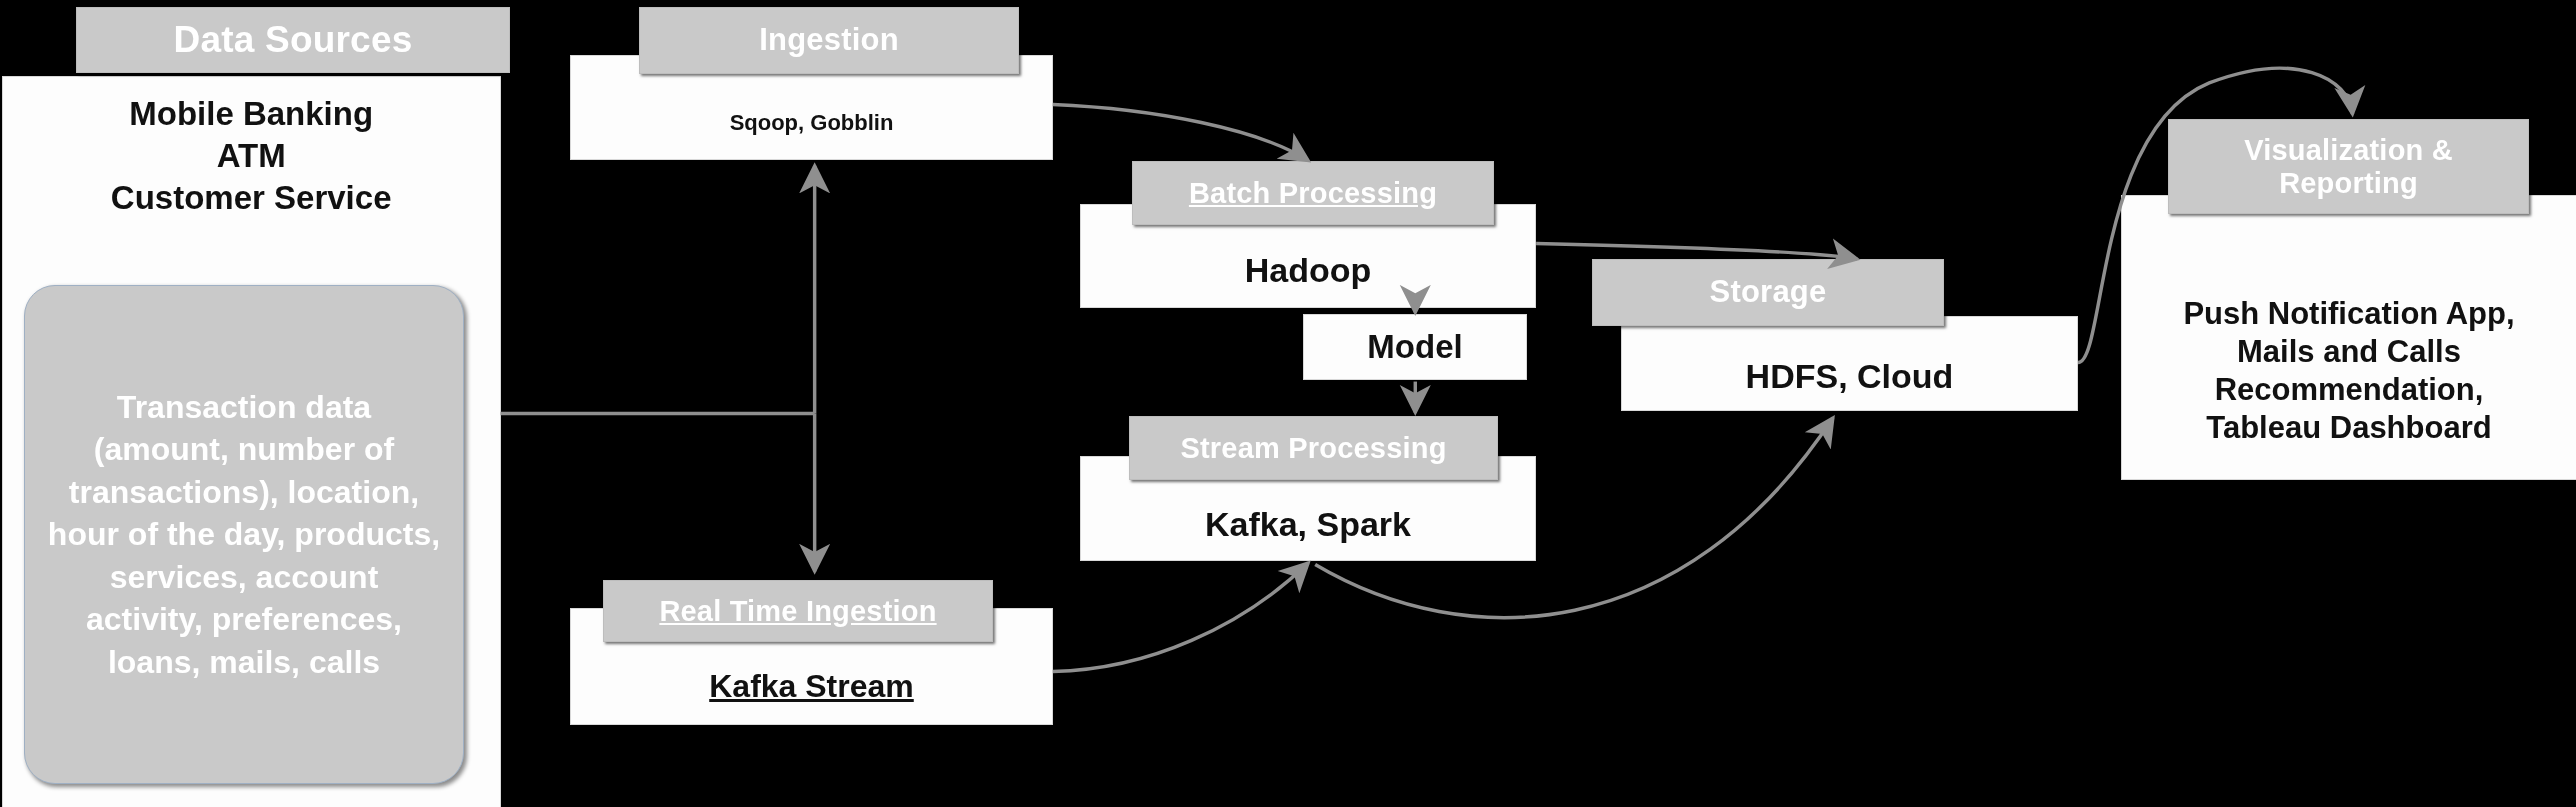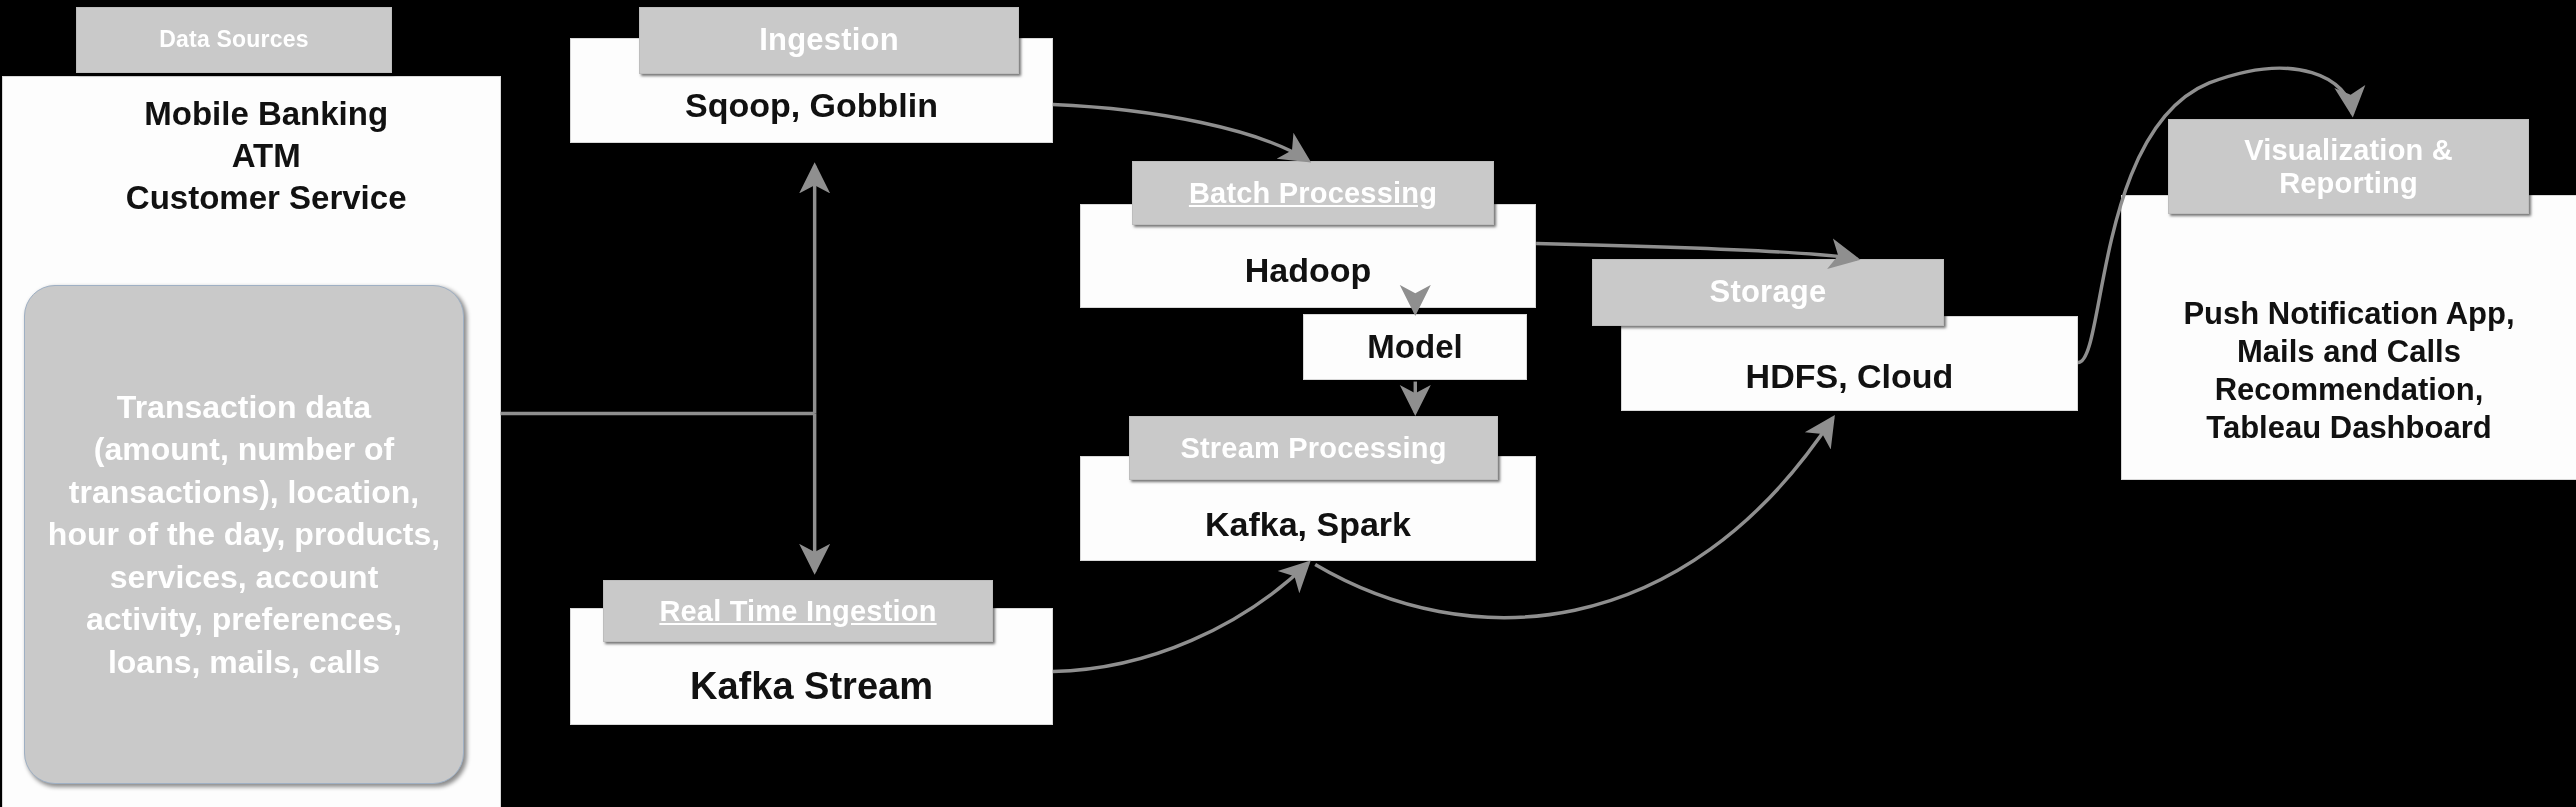--- a/index.html
+++ b/index.html
@@ -62,21 +62,20 @@
     left:1.7px; top:93px;
     width:499px; height:173px;
     color:#111;
     font-weight:700;
     font-size:33px;
     line-height:1.28;
     text-align:center;
     white-space:pre-line;
     display:flex;align-items:flex-start;justify-content:center;
     z-index:4;
-    padding-left:15px;
   }
   
   #txn-card{
     position:absolute;
     left:24px; top:285px;
     width:440px; height:499px;
     background:#c9c9c9;
     border:1.7px solid #9fb0c4;
     border-radius:31px;
     box-shadow:2.6px 2.6px 4.3px rgba(0,0,0,.45);
@@ -94,32 +93,32 @@
   svg#wires{position:absolute;left:0;top:0;width:2576px;height:808px;z-index:6;pointer-events:none;}
   .wire{fill:none;stroke:#8f8f8f;stroke-width:4;}
 </style>
 </head>
 <body>
 
 <div id="stage">
 
   <div id="ds-panel"></div>
 
-  <div class="hdr" style="left:76px;top:7px;width:316px;height:66px;font-size:23px;">Data Sources</div>
+  <div class="hdr" style="left:76px;top:7px;width:434px;height:66px;font-size:37px;">Data Sources</div>
 
   <div id="ds-list">Mobile Banking
 ATM
 Customer Service</div>
 
   <div id="txn-card">Transaction data (amount, number of transactions), location, hour of the day, products, services, account activity, preferences, loans, mails, calls</div>
 
-  <div class="body" style="left:570px;top:38px;width:483px;height:105px;font-size:34px;padding-top:31px;">Sqoop, Gobblin</div>
+  <div class="body" style="left:570px;top:55px;width:483px;height:105px;font-size:22px;padding-top:31px;">Sqoop, Gobblin</div>
   <div class="hdr" style="left:639px;top:7px;width:380px;height:67px;font-size:31px;">Ingestion</div>
 
-  <div class="body" style="left:570px;top:608px;width:483px;height:117px;font-size:38px;padding-top:40px;">Kafka Stream</div>
+  <div class="body" style="left:570px;top:608px;width:483px;height:117px;font-size:32px;padding-top:40px;text-decoration:underline;">Kafka Stream</div>
   <div class="hdr" style="left:603px;top:580px;width:390px;height:62px;font-size:29px;text-decoration:underline;">Real Time Ingestion</div>
 
   <div class="body" style="left:1080px;top:204px;width:456px;height:104px;font-size:34px;padding-top:29px;">Hadoop</div>
   <div class="hdr" style="left:1132px;top:161px;width:362px;height:64px;font-size:29px;text-decoration:underline;">Batch Processing</div>
 
   <div class="body" style="left:1303px;top:314px;width:224px;height:66px;font-size:33px;">Model</div>
 
   <div class="body" style="left:1080px;top:456px;width:456px;height:105px;font-size:34px;padding-top:33px;">Kafka, Spark</div>
   <div class="hdr" style="left:1129px;top:416px;width:369px;height:64px;font-size:29px;">Stream Processing</div>
 

